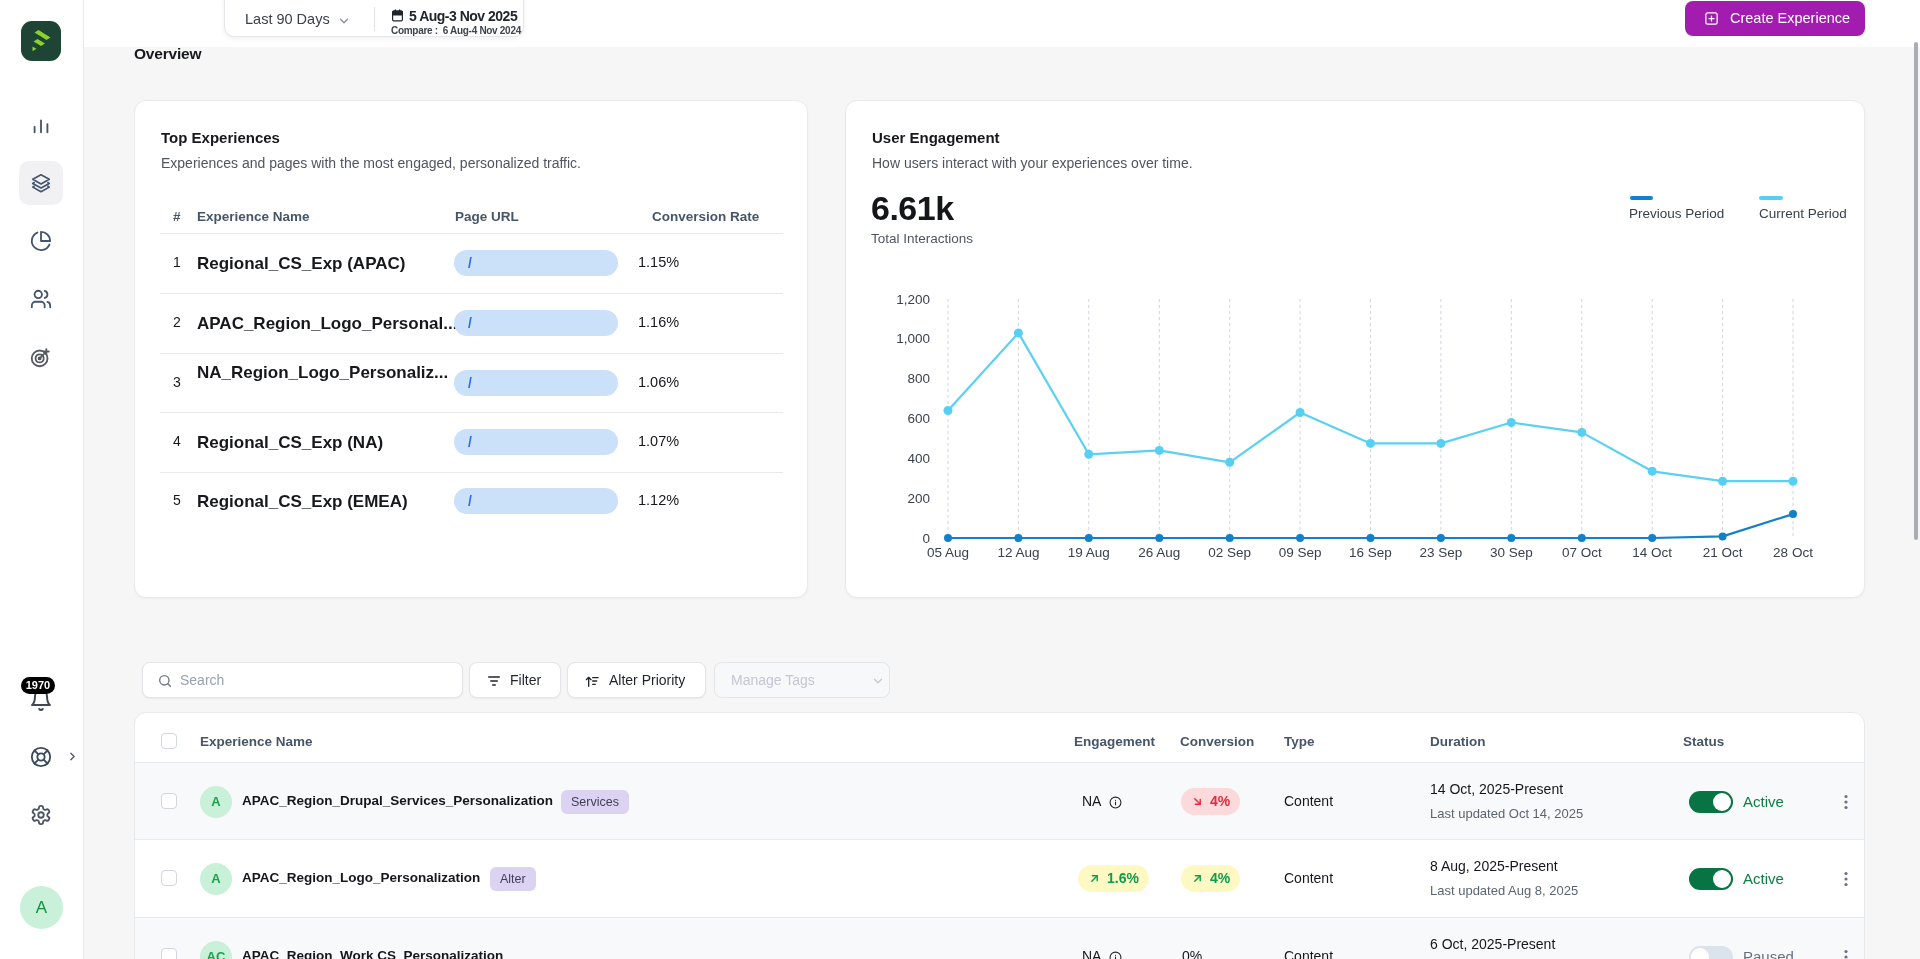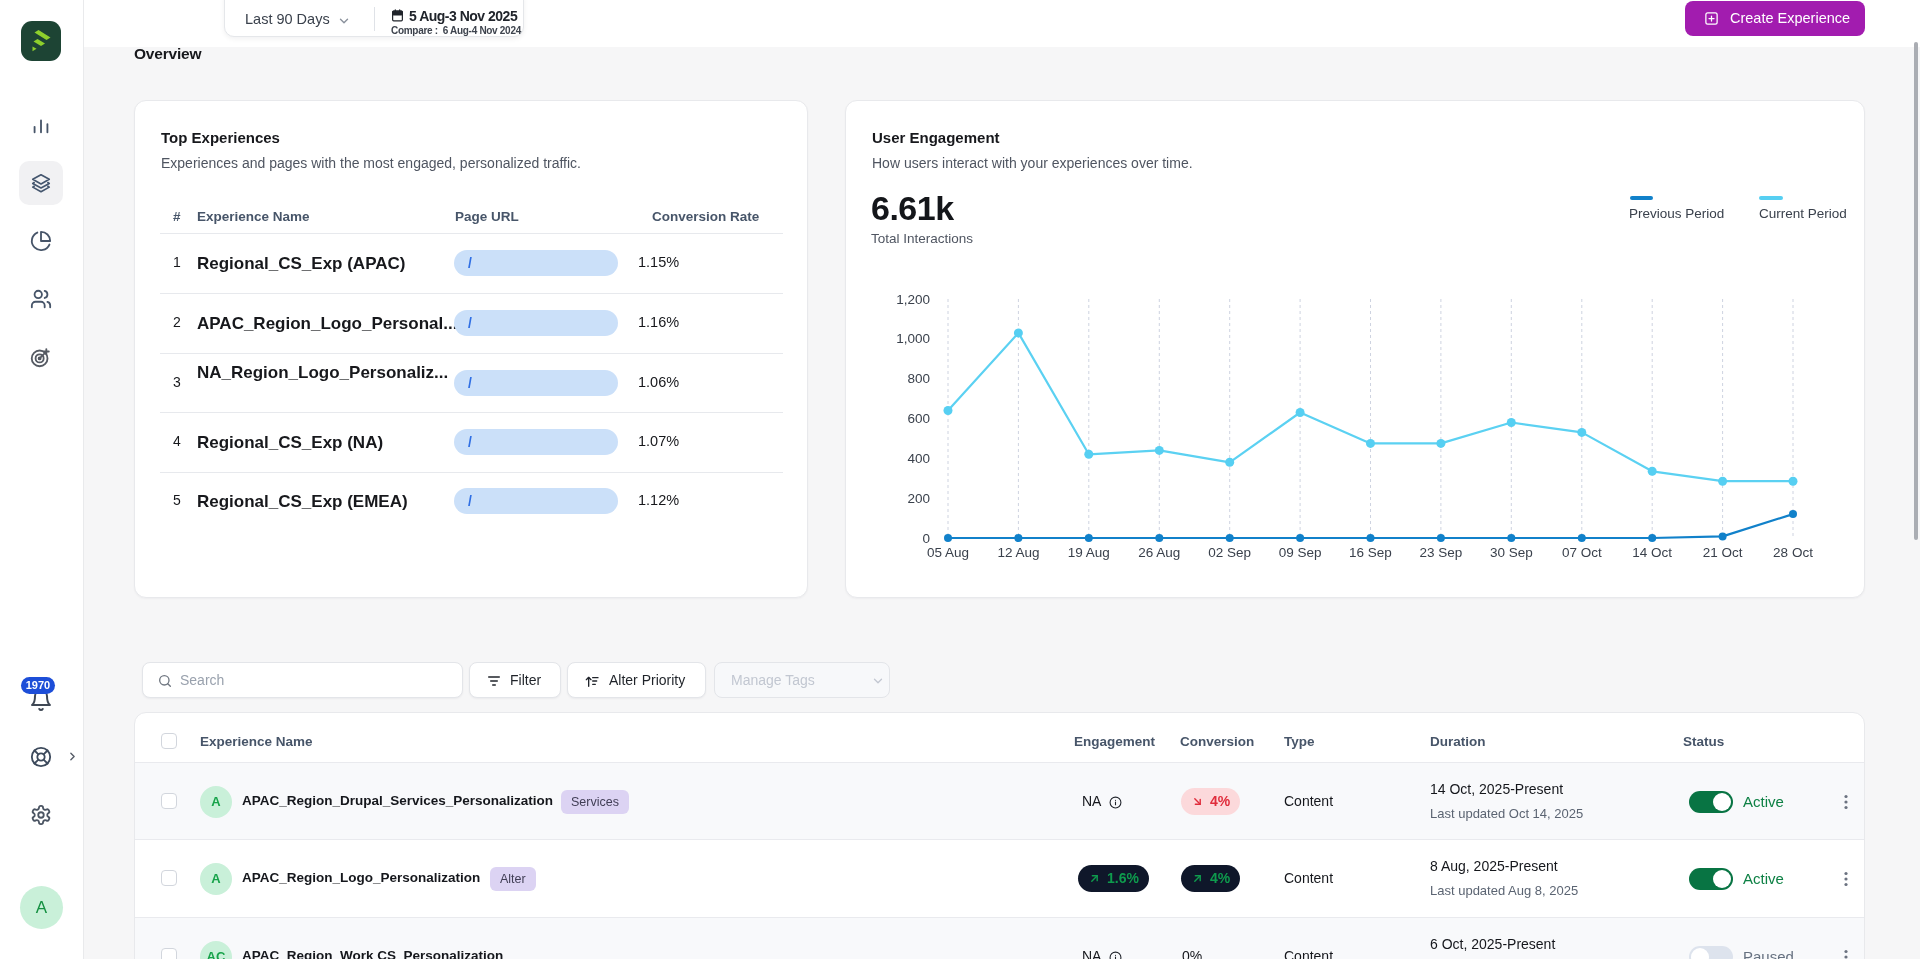--- a/index.html
+++ b/index.html
@@ -41,21 +41,21 @@
   
   #btable { position:absolute; left:134px; top:712px; width:1731px; height:260px; background:#fff; border:1px solid #e8e9ec; border-radius:12px 12px 0 0; overflow:hidden; }
   .brow { position:absolute; left:0; width:1731px; height:77px; }
   .cb { position:absolute; width:16px; height:16px; border:1px solid #d2d6dd; border-radius:4px; background:#fff; }
   .avatar { position:absolute; left:65px; width:32px; height:32px; border-radius:50%; background:#c9f0d9; color:#17a34a; font-size:13px; font-weight:700; text-align:center; line-height:32px; }
   .bname { position:absolute; left:107px; font-size:13.5px; font-weight:600; color:#15171c; white-space:nowrap; }
   .tagpill { position:absolute; height:24px; background:#dcd3f3; border-radius:6px; color:#413e55; font-size:12.5px; font-weight:500; line-height:24px; padding:0 10px; }
   .bth { position:absolute; top:21px; font-size:13.5px; font-weight:600; color:#475569; }
   .pill { position:absolute; height:27px; border-radius:13.5px; font-size:14px; font-weight:600; line-height:27px; padding:0 10px; display:flex; align-items:center; gap:6px; }
   .pill svg { width:13px; height:13px; }
-  .gpill { background:#0f172a; color:#0e9b4d; }
+  .gpill { background:#fef9c3; color:#0e9b4d; }
   .rpill { background:#fcd9db; color:#e02d3c; }
   .celltext { position:absolute; font-size:14px; color:#15171c; }
   .subtext { position:absolute; font-size:13px; color:#5b6472; }
   .toggle { position:absolute; width:44px; height:22px; border-radius:11px; }
   .knob { position:absolute; top:2px; width:18px; height:18px; border-radius:50%; background:#fff; }
   .statustxt { position:absolute; font-size:15px; font-weight:500; }
 </style>
 </head>
 <body>
 
@@ -368,21 +368,21 @@
     <circle cx="10.5" cy="13.5" r="1.1" fill="#555a63"></circle>
     <path d="M10.5 13.5 17.5 6.5"></path>
     <path d="M15.2 6h5.3"></path>
     <path d="M17.8 3.4v5.2"></path>
   </svg>
 
   <svg class="sideicon" style="top:688px; width:24px; height:24px; left:29px" viewBox="0 0 24 24" fill="none" stroke="#3f4854" stroke-width="2" stroke-linecap="round" stroke-linejoin="round">
     <path d="M6 8a6 6 0 0 1 12 0c0 7 3 9 3 9H3s3-2 3-9"></path>
     <path d="M10.3 21a1.94 1.94 0 0 0 3.4 0"></path>
   </svg>
-  <div style="position:absolute; left:21px; top:677px; min-width:34px; height:17px; background:#1d4ed8; border-radius:9px; color:#fff; font-size:11px; font-weight:700; text-align:center; line-height:17px; padding:0 4px;">1970</div>
+  <div style="position:absolute; left:21px; top:677px; min-width:34px; height:17px; background:#000000; border-radius:9px; color:#fff; font-size:11px; font-weight:700; text-align:center; line-height:17px; padding:0 4px;">1970</div>
 
   <svg class="sideicon" style="top:746px" viewBox="0 0 24 24" fill="none" stroke="#3d4a5c" stroke-width="2" stroke-linecap="round" stroke-linejoin="round">
     <circle cx="12" cy="12" r="10"></circle>
     <circle cx="12" cy="12" r="4"></circle>
     <path d="m4.93 4.93 4.24 4.24"></path>
       <path d="m14.83 14.83 4.24 4.24"></path>
     <path d="m14.83 9.17 4.24-4.24"></path>
       <path d="m9.17 14.83-4.24 4.24"></path>
   </svg>
   <svg style="position:absolute; left:66px; top:750px; width:13px; height:13px;" viewBox="0 0 24 24" fill="none" stroke="#565d68" stroke-width="2.6" stroke-linecap="round" stroke-linejoin="round">

